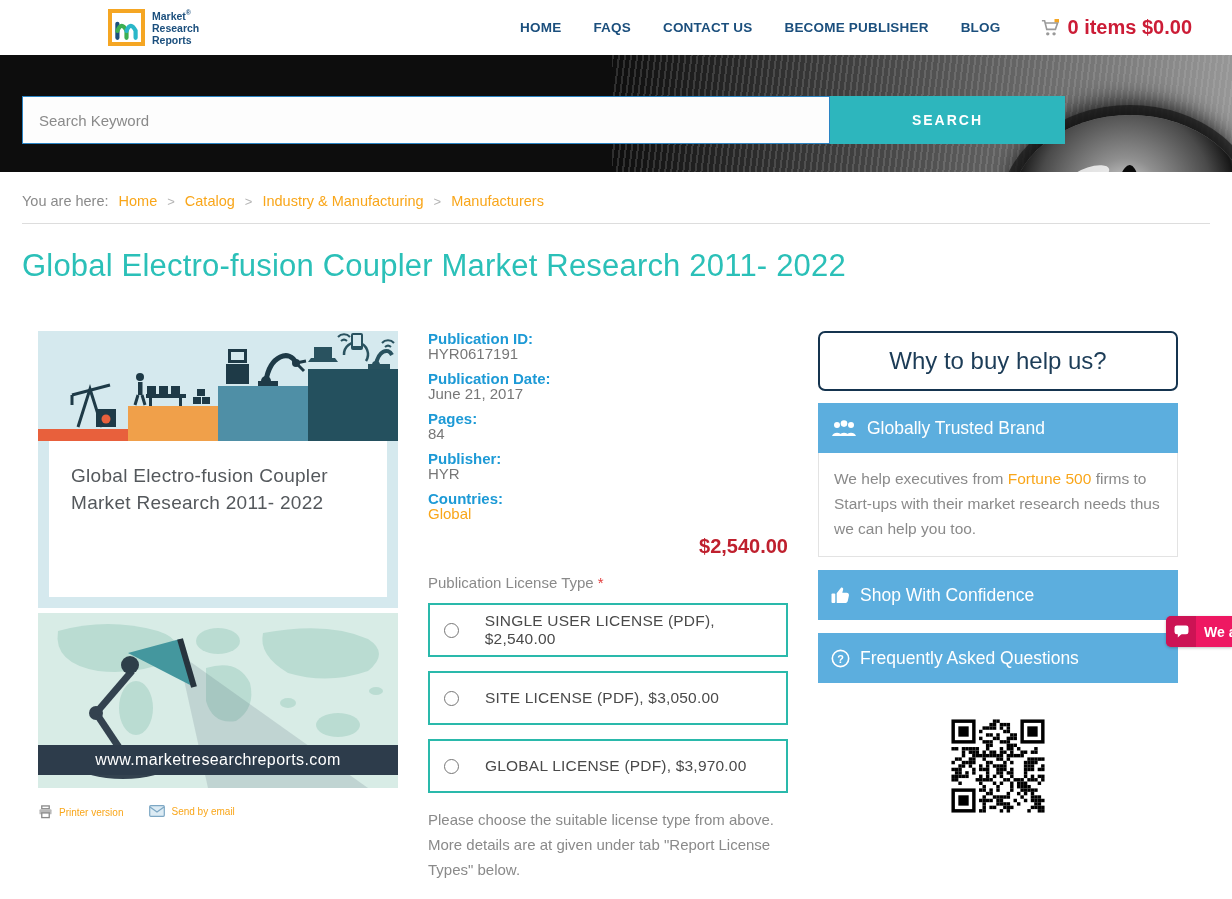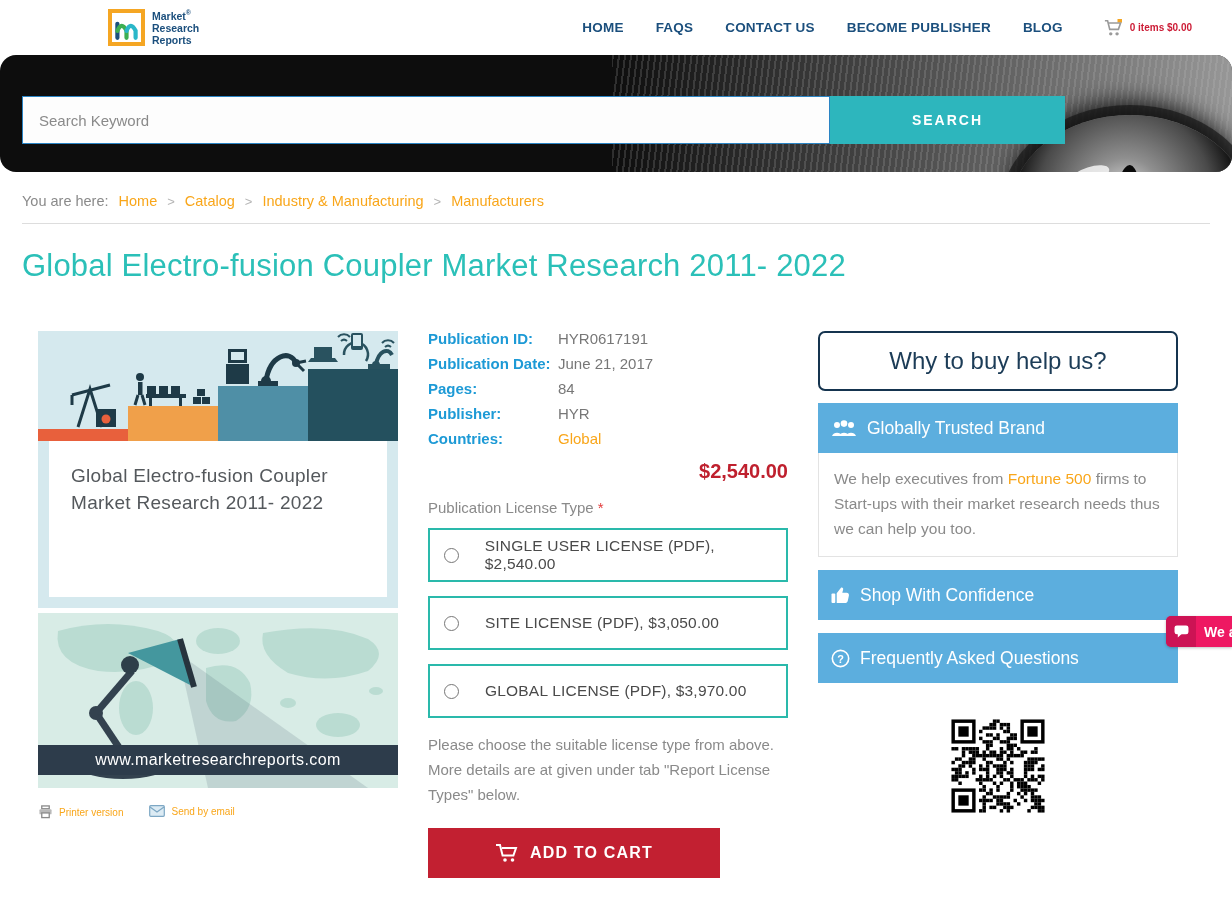--- a/index.html
+++ b/index.html
@@ -28,25 +28,25 @@
     display:flex; align-items:center; justify-content:center;
   }
   .brand-text { font-size:10.5px; font-weight:bold; color:#1b4f7d; line-height:1.15; }
   .brand-text sup { font-size:7px; }
   .main-nav { margin-left:auto; display:flex; align-items:center; gap:32px; }
   .main-nav a {
     font-size:13.5px; font-weight:bold; color:#1b4f7d;
     text-decoration:none; letter-spacing:.2px; cursor:pointer;
   }
   .cart-widget { display:flex; align-items:center; gap:7px; margin-left:40px; cursor:pointer; }
-  .cart-widget .count { color:#cc1c36; font-weight:bold; font-size:10px; }
+  .cart-widget .count { color:#cc1c36; font-weight:bold; font-size:20px; }
 
   
   .hero {
-    position:relative; height:117px; background:#0d0d0d; overflow:hidden;border-radius:16px;
+    position:relative; height:117px; background:#0d0d0d; overflow:hidden;
   }
   .fur {
     position:absolute; right:0; top:0; width:620px; height:100%;
     background:
       repeating-linear-gradient(97deg, rgba(200,200,200,.18) 0 2px, rgba(20,20,20,0) 2px 6px),
       linear-gradient(to right, rgba(10,10,10,0) 0, rgba(120,120,120,.55) 45%, rgba(175,175,175,.85) 100%);
   }
   .cat-eye {
     position:absolute; right:-18px; top:60px; width:240px; height:190px;
     border-radius:50%;
@@ -116,21 +116,21 @@
   .cover2 svg { display:block; }
   .site-bar {
     position:absolute; left:0; right:0; bottom:13px; height:30px;
     background:#2d3c4b; color:#fff; font-size:16px;
     display:flex; align-items:center; justify-content:center; letter-spacing:.4px;
   }
   .share-row { display:flex; align-items:flex-start; gap:26px; margin-top:17px; font-size:10px; }
   .share-row a { color:#f9a61a; text-decoration:none; display:flex; align-items:center; gap:6px; cursor:pointer; }
 
   
-  .detail-row { display:flex; font-size:15px; margin-bottom:10px; line-height:15px; }
+  .detail-row { display:flex; font-size:15px; margin-bottom:10px; line-height:15px;flex-direction:column; }
   .detail-row .lbl { width:130px; font-weight:bold; color:#1d9ad6; }
   .detail-row .val { color:#777; }
   .detail-row .val.link { color:#f9a61a; cursor:pointer; }
   .price { text-align:right; color:#bf202e; font-weight:bold; font-size:20px; margin:14px 0 16px 0; }
   .lic-label { font-size:15px; color:#8a8a8a; margin-bottom:12px; }
   .lic-label .req { color:#e23b3b; }
   .lic-box {
     border:2px solid #2ab9ab; background:#fff; height:54px;
     display:flex; align-items:center; padding-left:14px; gap:26px;
     margin-bottom:14px; cursor:pointer;

